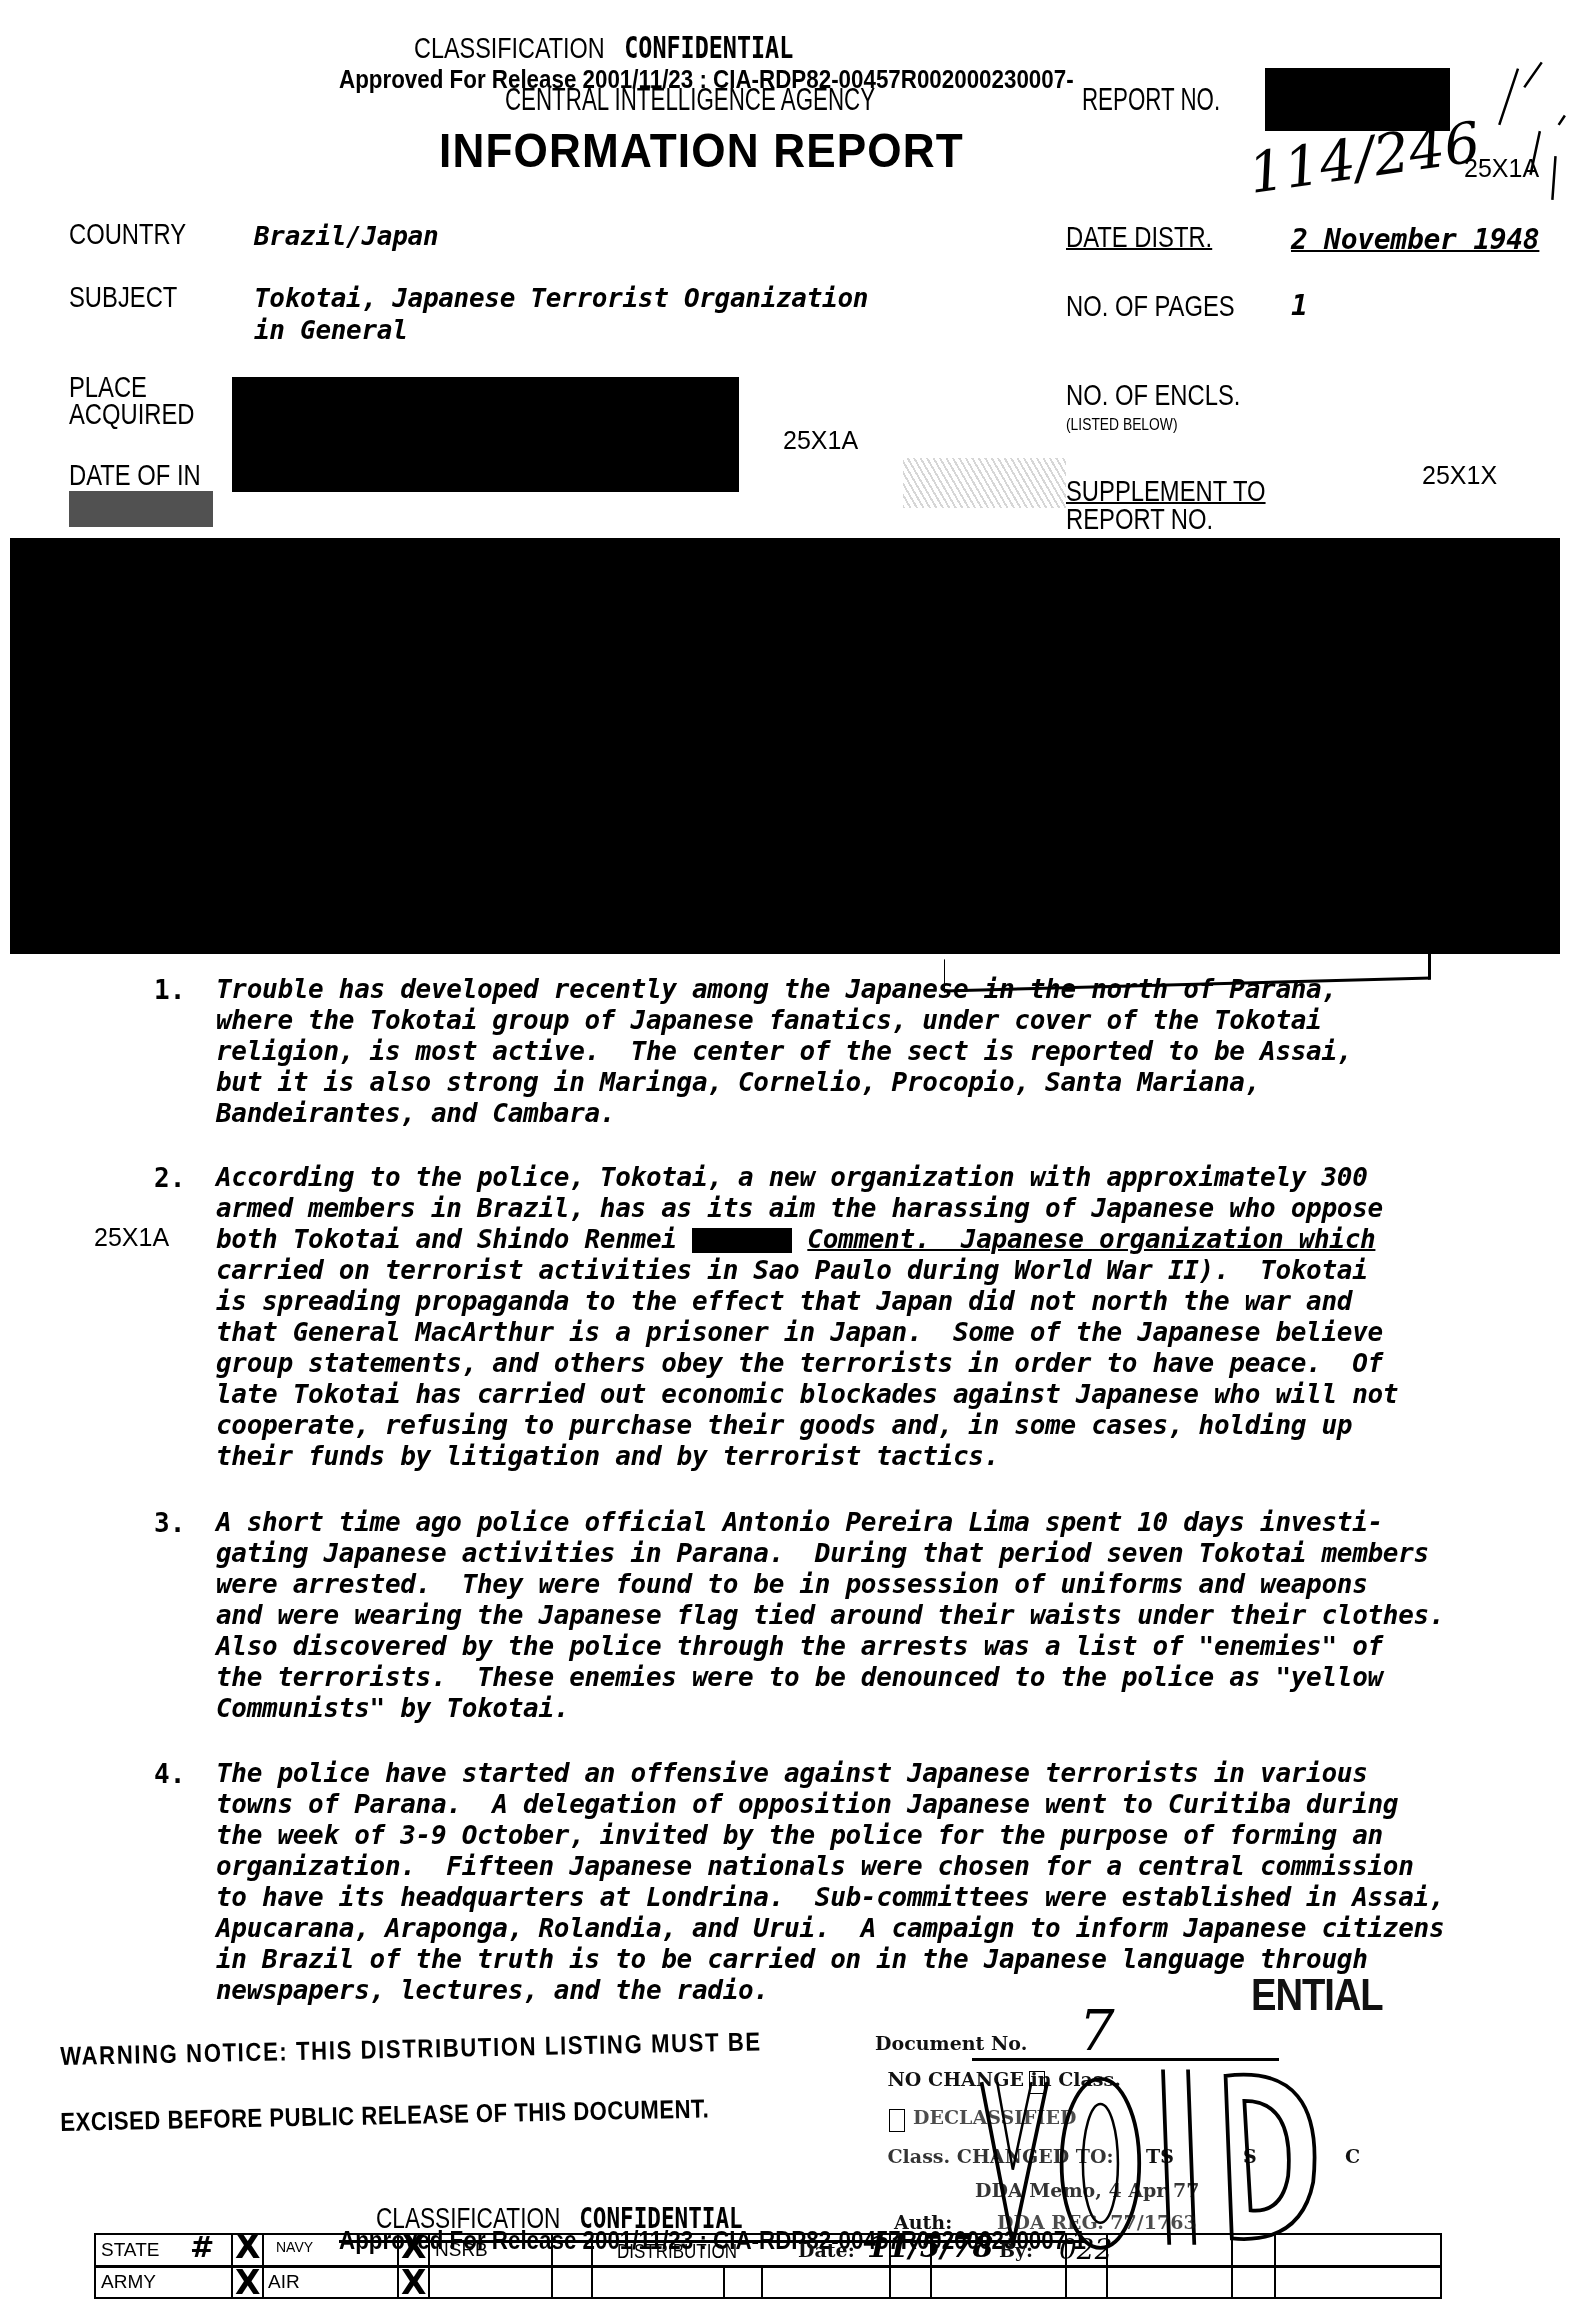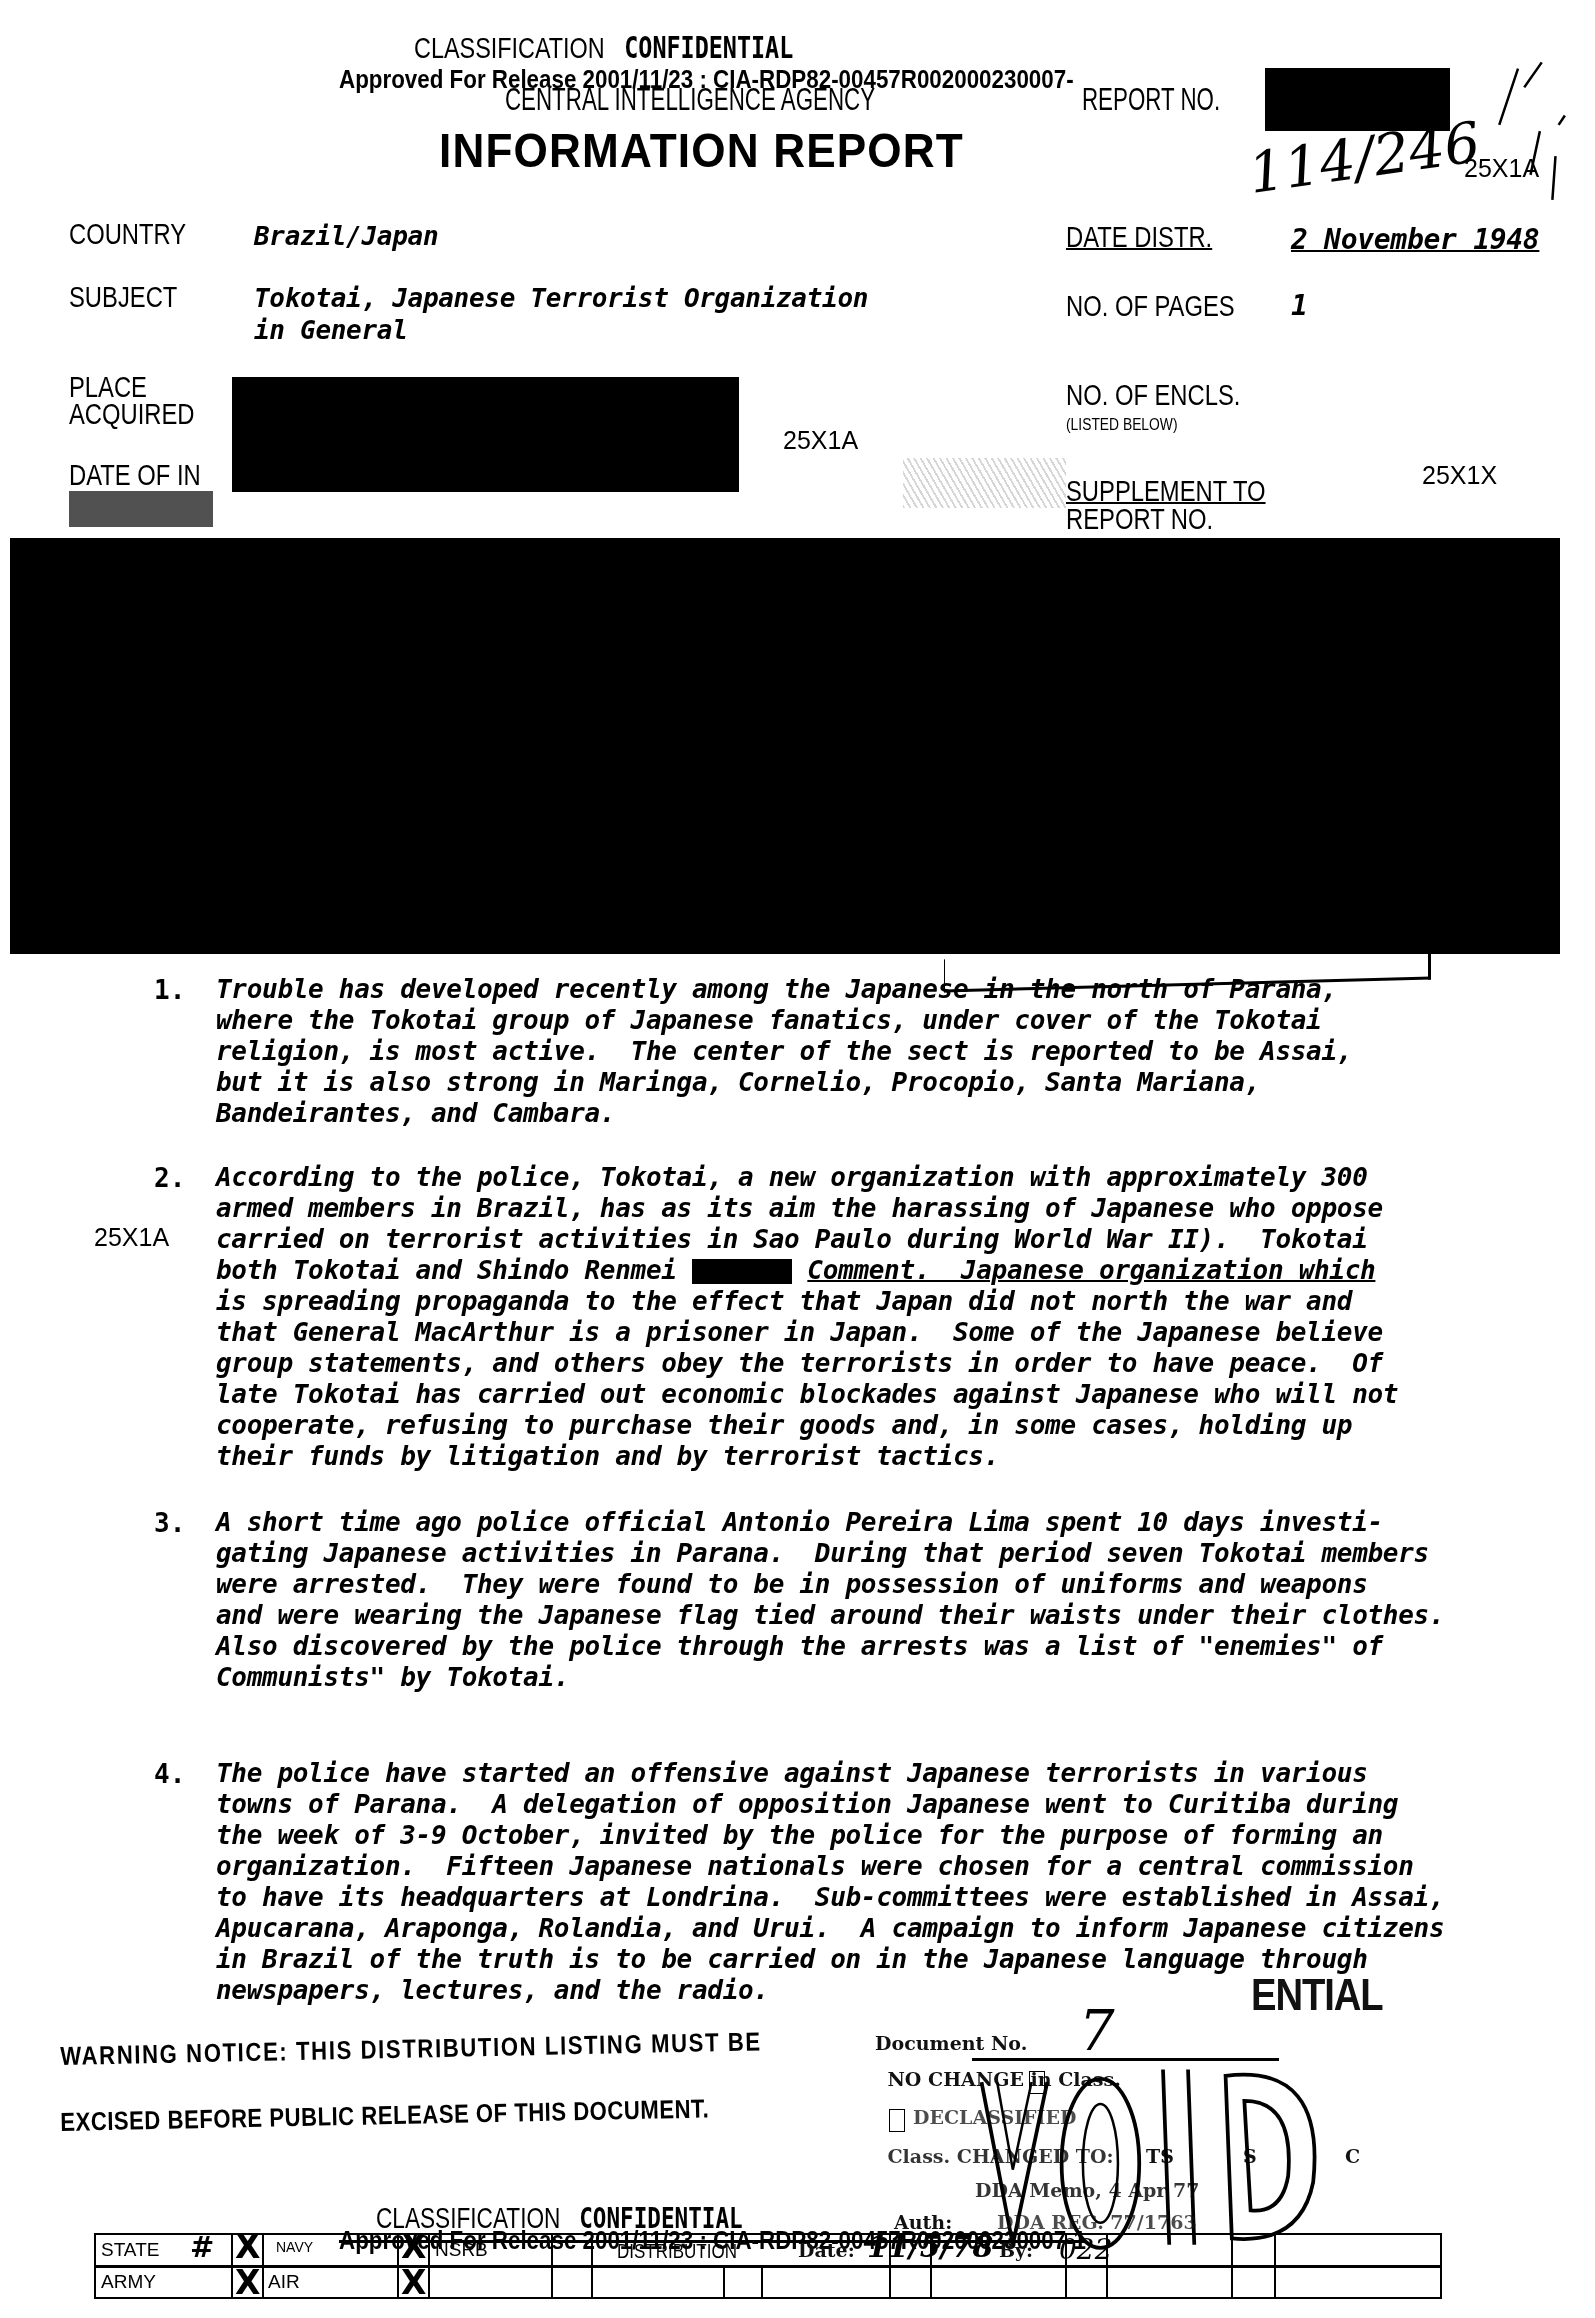--- a/index.html
+++ b/index.html
@@ -81,37 +81,38 @@
   <div class="typed">religion, is most active.  The center of the sect is reported to be Assai,</div>
   <div class="typed">but it is also strong in Maringa, Cornelio, Procopio, Santa Mariana,</div>
   <div class="typed">Bandeirantes, and Cambara.</div>
 </div>
 
 <div class="abs para-num" style="left:154px; top:1163px;">2.</div>
 <div class="abs sans" style="left:94px; top:1223px; font-size:25px;">25X1A</div>
 <div class="abs" style="left:216px; top:1162px;">
   <div class="typed">According to the police, Tokotai, a new organization with approximately 300</div>
   <div class="typed">armed members in Brazil, has as its aim the harassing of Japanese who oppose</div>
+  <div class="typed"><span>both Tokotai and Shindo Renmei</span> <span class="redact" style="display:inline-block; width:100px; height:25px; vertical-align:middle;"></span> <span style="text-decoration:underline; text-decoration-thickness:1.9px;">Comment.  Japanese organization which</span></div>
   <div class="typed">carried on terrorist activities in Sao Paulo during World War II).  Tokotai</div>
-  <div class="typed"><span>both Tokotai and Shindo Renmei</span> <span class="redact" style="display:inline-block; width:100px; height:25px; vertical-align:middle;"></span> <span style="text-decoration:underline; text-decoration-thickness:1.9px;">Comment.  Japanese organization which</span></div>
   <div class="typed">is spreading propaganda to the effect that Japan did not north the war and</div>
   <div class="typed">that General MacArthur is a prisoner in Japan.  Some of the Japanese believe</div>
   <div class="typed">group statements, and others obey the terrorists in order to have peace.  Of</div>
   <div class="typed">late Tokotai has carried out economic blockades against Japanese who will not</div>
   <div class="typed">cooperate, refusing to purchase their goods and, in some cases, holding up</div>
   <div class="typed">their funds by litigation and by terrorist tactics.</div>
 </div>
 
 <div class="abs para-num" style="left:154px; top:1508px;">3.</div>
 <div class="abs" style="left:216px; top:1507px;">
   <div class="typed">A short time ago police official Antonio Pereira Lima spent 10 days investi-</div>
   <div class="typed">gating Japanese activities in Parana.  During that period seven Tokotai members</div>
   <div class="typed">were arrested.  They were found to be in possession of uniforms and weapons</div>
   <div class="typed">and were wearing the Japanese flag tied around their waists under their clothes.</div>
   <div class="typed">Also discovered by the police through the arrests was a list of "enemies" of</div>
+  <div class="typed">the terrorists.  These enemies were to be denounced to the police as "yellow</div>
   <div class="typed">Communists" by Tokotai.</div>
 </div>
 
 <div class="abs para-num" style="left:154px; top:1759px;">4.</div>
 <div class="abs" style="left:216px; top:1758px;">
   <div class="typed">The police have started an offensive against Japanese terrorists in various</div>
   <div class="typed">towns of Parana.  A delegation of opposition Japanese went to Curitiba during</div>
   <div class="typed">the week of 3-9 October, invited by the police for the purpose of forming an</div>
   <div class="typed">organization.  Fifteen Japanese nationals were chosen for a central commission</div>
   <div class="typed">to have its headquarters at Londrina.  Sub-committees were established in Assai,</div>

